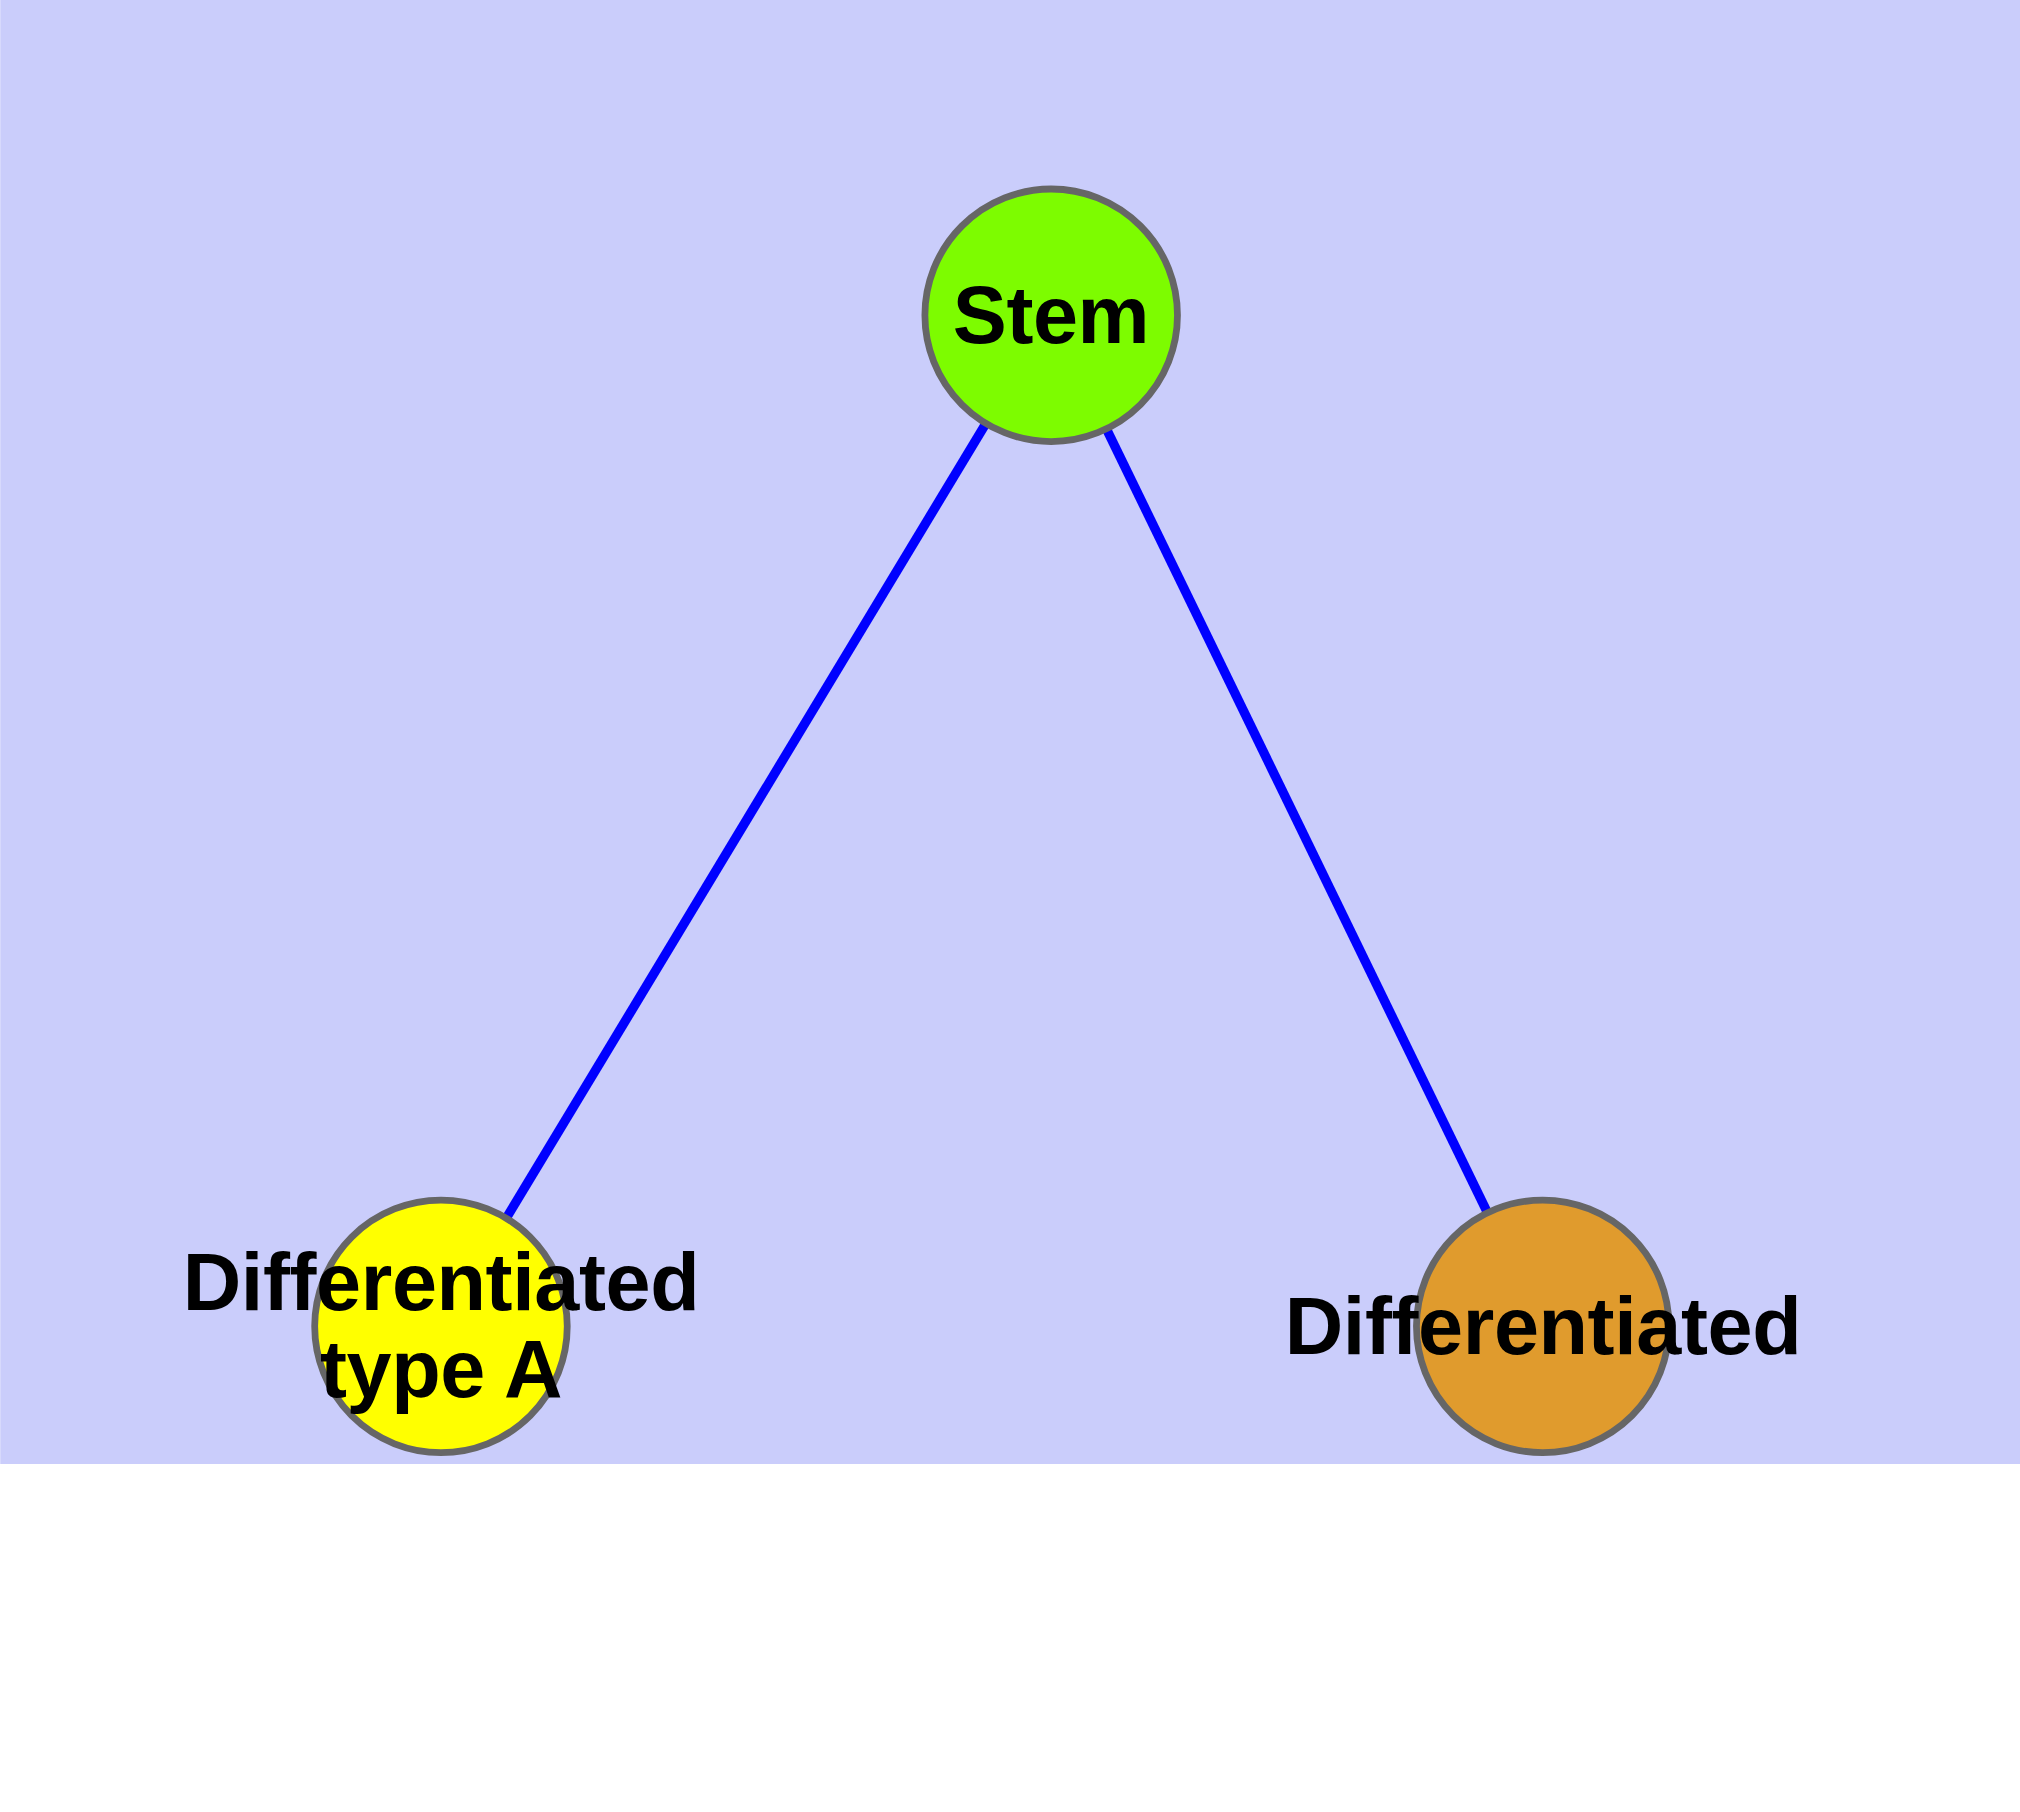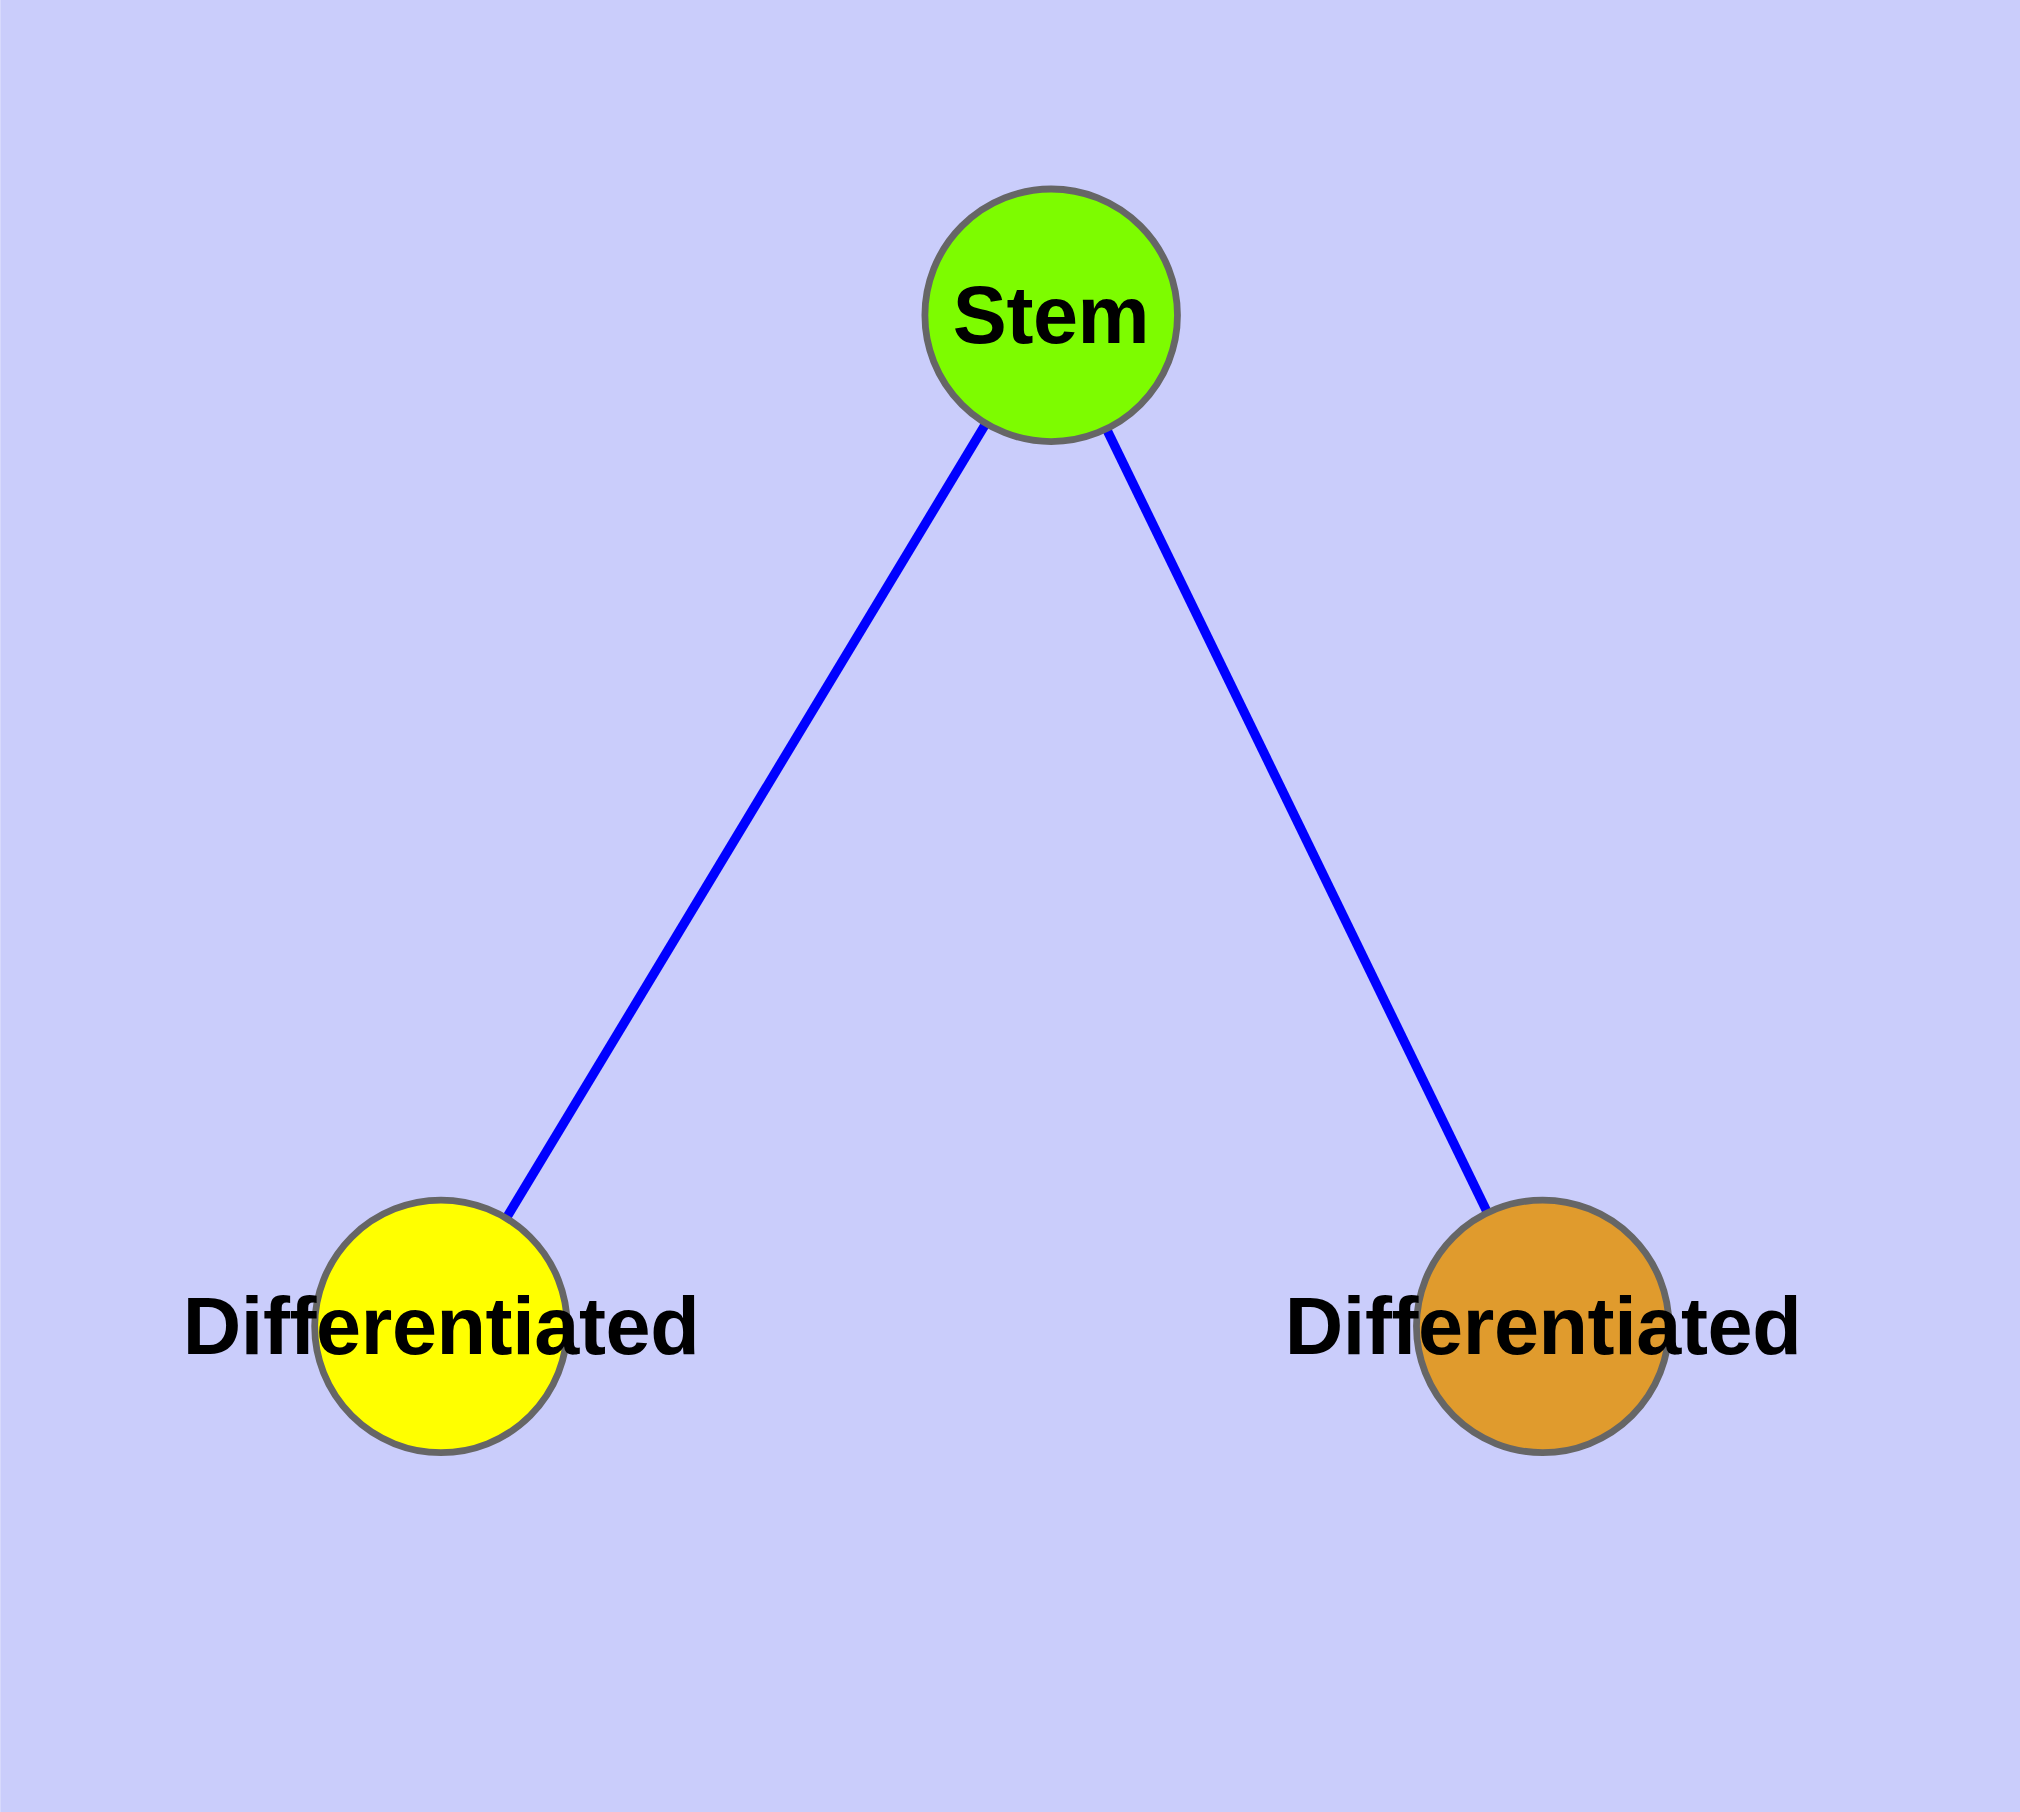--- a/index.html
+++ b/index.html
@@ -35,21 +35,21 @@
     white-space: nowrap;
     transform: translate(-50%, -50%);
     pointer-events: none;
     -webkit-font-smoothing: antialiased;
   }
   .node-label .line { display: block; }
 </style>
 </head>
 <body>
 
-<div id="canvas" style="width: 2021px; height: 1812px;">
+<div id="canvas" style="width: 2021px; height: 1464px;">
 
   <svg id="graph-svg" viewBox="0 0 2384 2138" xmlns="http://www.w3.org/2000/svg">
 
     <rect id="bg-rect" x="0" y="0" width="2384" height="2138" fill="#cacdfb"></rect>
 
     <g id="edge-layer">
         <line x1="1240" y1="372" x2="520" y2="1565" stroke="#0000ff" stroke-width="11" stroke-linecap="butt"></line>
         <line x1="1240" y1="372" x2="1820" y2="1565" stroke="#0000ff" stroke-width="11" stroke-linecap="butt"></line>
       </g>
     <g id="node-layer">
@@ -58,20 +58,21 @@
         <circle cx="1820" cy="1565" r="149" fill="#e09b2d" stroke="#666666" stroke-width="8"></circle>
       </g>
   </svg>
 
   <div id="label-layer">
       <div class="node-label" style="left: 1051px; top: 315px; font-size: 81px; color: rgb(0, 0, 0);">
         <span class="line">Stem</span>
       </div>
       <div class="node-label" style="left: 441px; top: 1326px; font-size: 81px; color: rgb(0, 0, 0);">
         <span class="line">Differentiated</span>
+        <span class="line">type A</span>
       </div>
       <div class="node-label" style="left: 1543px; top: 1326px; font-size: 81px; color: rgb(0, 0, 0);">
         <span class="line">Differentiated</span>
       </div>
     </div>
 
 </div>
 
 
 </body></html>

